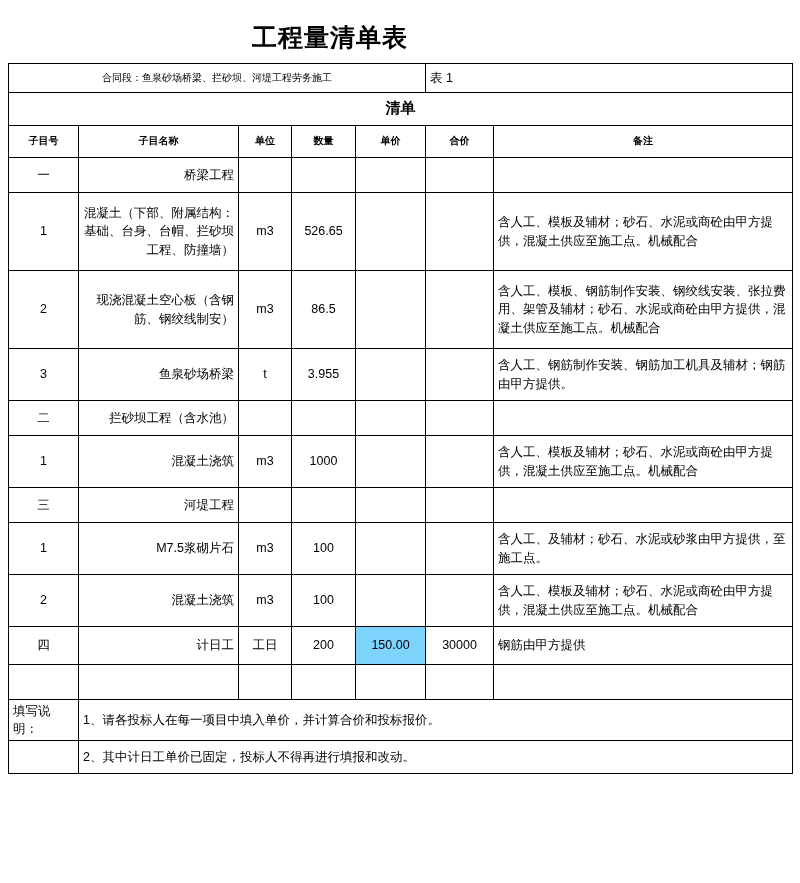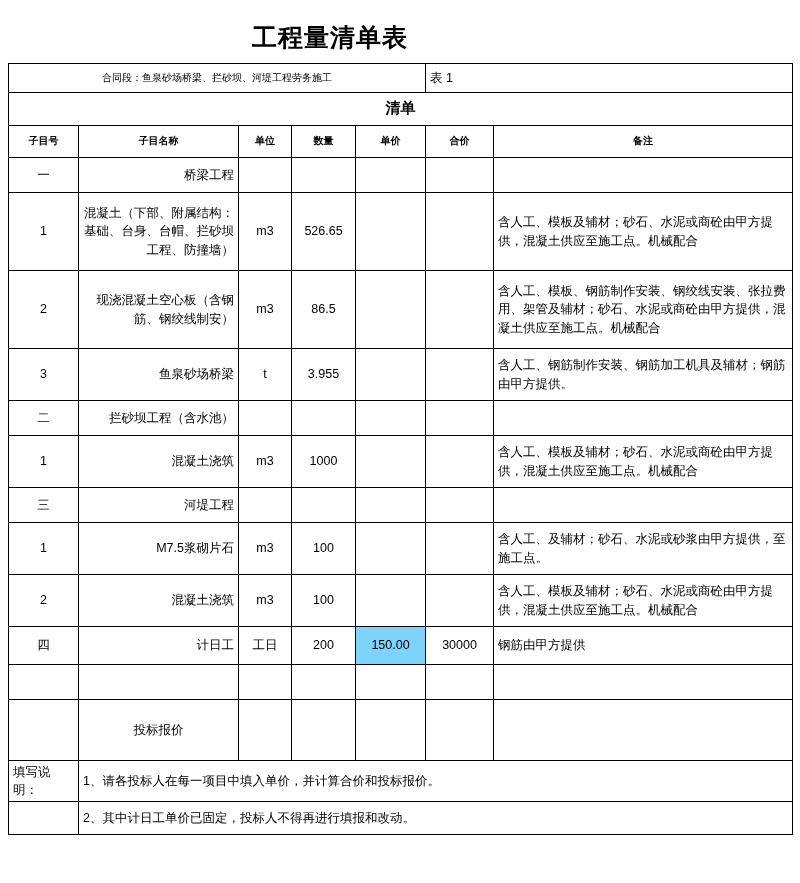--- a/index.html
+++ b/index.html
@@ -240,29 +240,20 @@
       <tr class="blank-row">
         <td class="c"></td>
         <td class="item-name"></td>
         <td class="c"></td>
         <td class="c"></td>
         <td class="c"></td>
         <td class="c"></td>
         <td class="remark"></td>
       </tr>
 
-      <tr class="bid-row">
-        <td class="c"></td>
-        <td class="c">投标报价</td>
-        <td class="c"></td>
-        <td class="c"></td>
-        <td class="c"></td>
-        <td class="c"></td>
-        <td class="remark"></td>
-      </tr>
 
       <tr class="note-row">
         <td class="note-label">填写说明：</td>
         <td colspan="6">1、请各投标人在每一项目中填入单价，并计算合价和投标报价。</td>
       </tr>
       <tr class="note-row">
         <td class="note-label"></td>
         <td colspan="6">2、其中计日工单价已固定，投标人不得再进行填报和改动。</td>
       </tr>
     </tbody>

